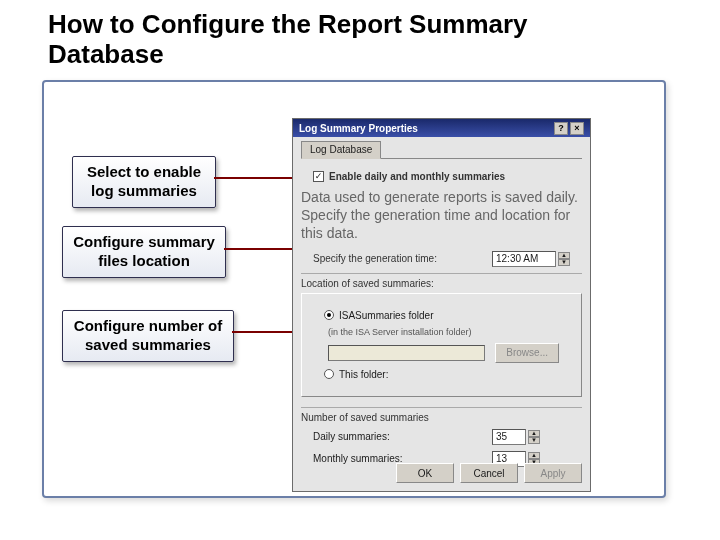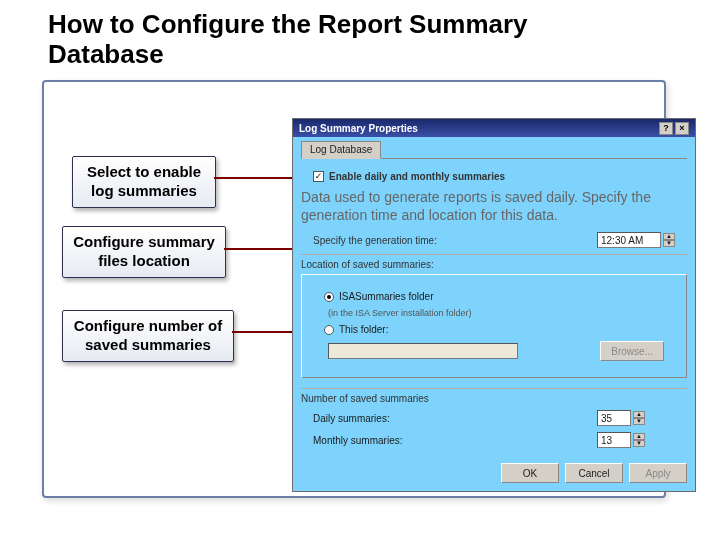--- a/index.html
+++ b/index.html
@@ -48,23 +48,23 @@
   .leader {
     position: absolute;
     height: 2px;
     background: #7a0000;
   }
 
   .dlg {
     position: absolute;
     left: 292px;
     top: 118px;
-    width: 404px;
+    width: 299px;
     height: 374px;
-    background: #7dd3fc;
+    background: #e5e5e5;
     border: 1px solid #6b6b6b;
     font-family: Tahoma, Arial, sans-serif;
     font-size: 10px;
     color: #1a1a1a;
   }
   .dlg-title {
     height: 18px;
     background: linear-gradient(#1a296b, #3a4fa8);
     color: #fff;
     font-weight: bold;
@@ -208,28 +208,28 @@
     </div>
 
     <hr class="hr">
     <div class="grp-label" style="margin-bottom:4px;">Location of saved summaries:</div>
     <div class="inset">
       <div class="row">
         <span class="radio sel"></span>
         <span>ISASummaries folder</span>
       </div>
       <div class="sub">(in the ISA Server installation folder)</div>
-      <div class="row" style="margin-top:6px;">
-        <span class="radio"></span>
-        <span>This folder:</span>
-      </div>
       <div class="row" style="margin-left:16px;">
         <span class="sunken" style="width:190px; background:#ece9d8;"></span>
         <span style="flex:1"></span>
         <span class="btn disabled">Browse...</span>
+      </div>
+      <div class="row" style="margin-top:6px;">
+        <span class="radio"></span>
+        <span>This folder:</span>
       </div>
     </div>
 
     <hr class="hr" style="margin-top:10px;">
     <div class="grp-label" style="margin-bottom:4px;">Number of saved summaries</div>
     <div class="row" style="justify-content:space-between; padding-right:30px;">
       <span>Daily summaries:</span>
       <span style="display:inline-flex; align-items:center;">
         <span class="sunken numbox">
             <span>35</span>

